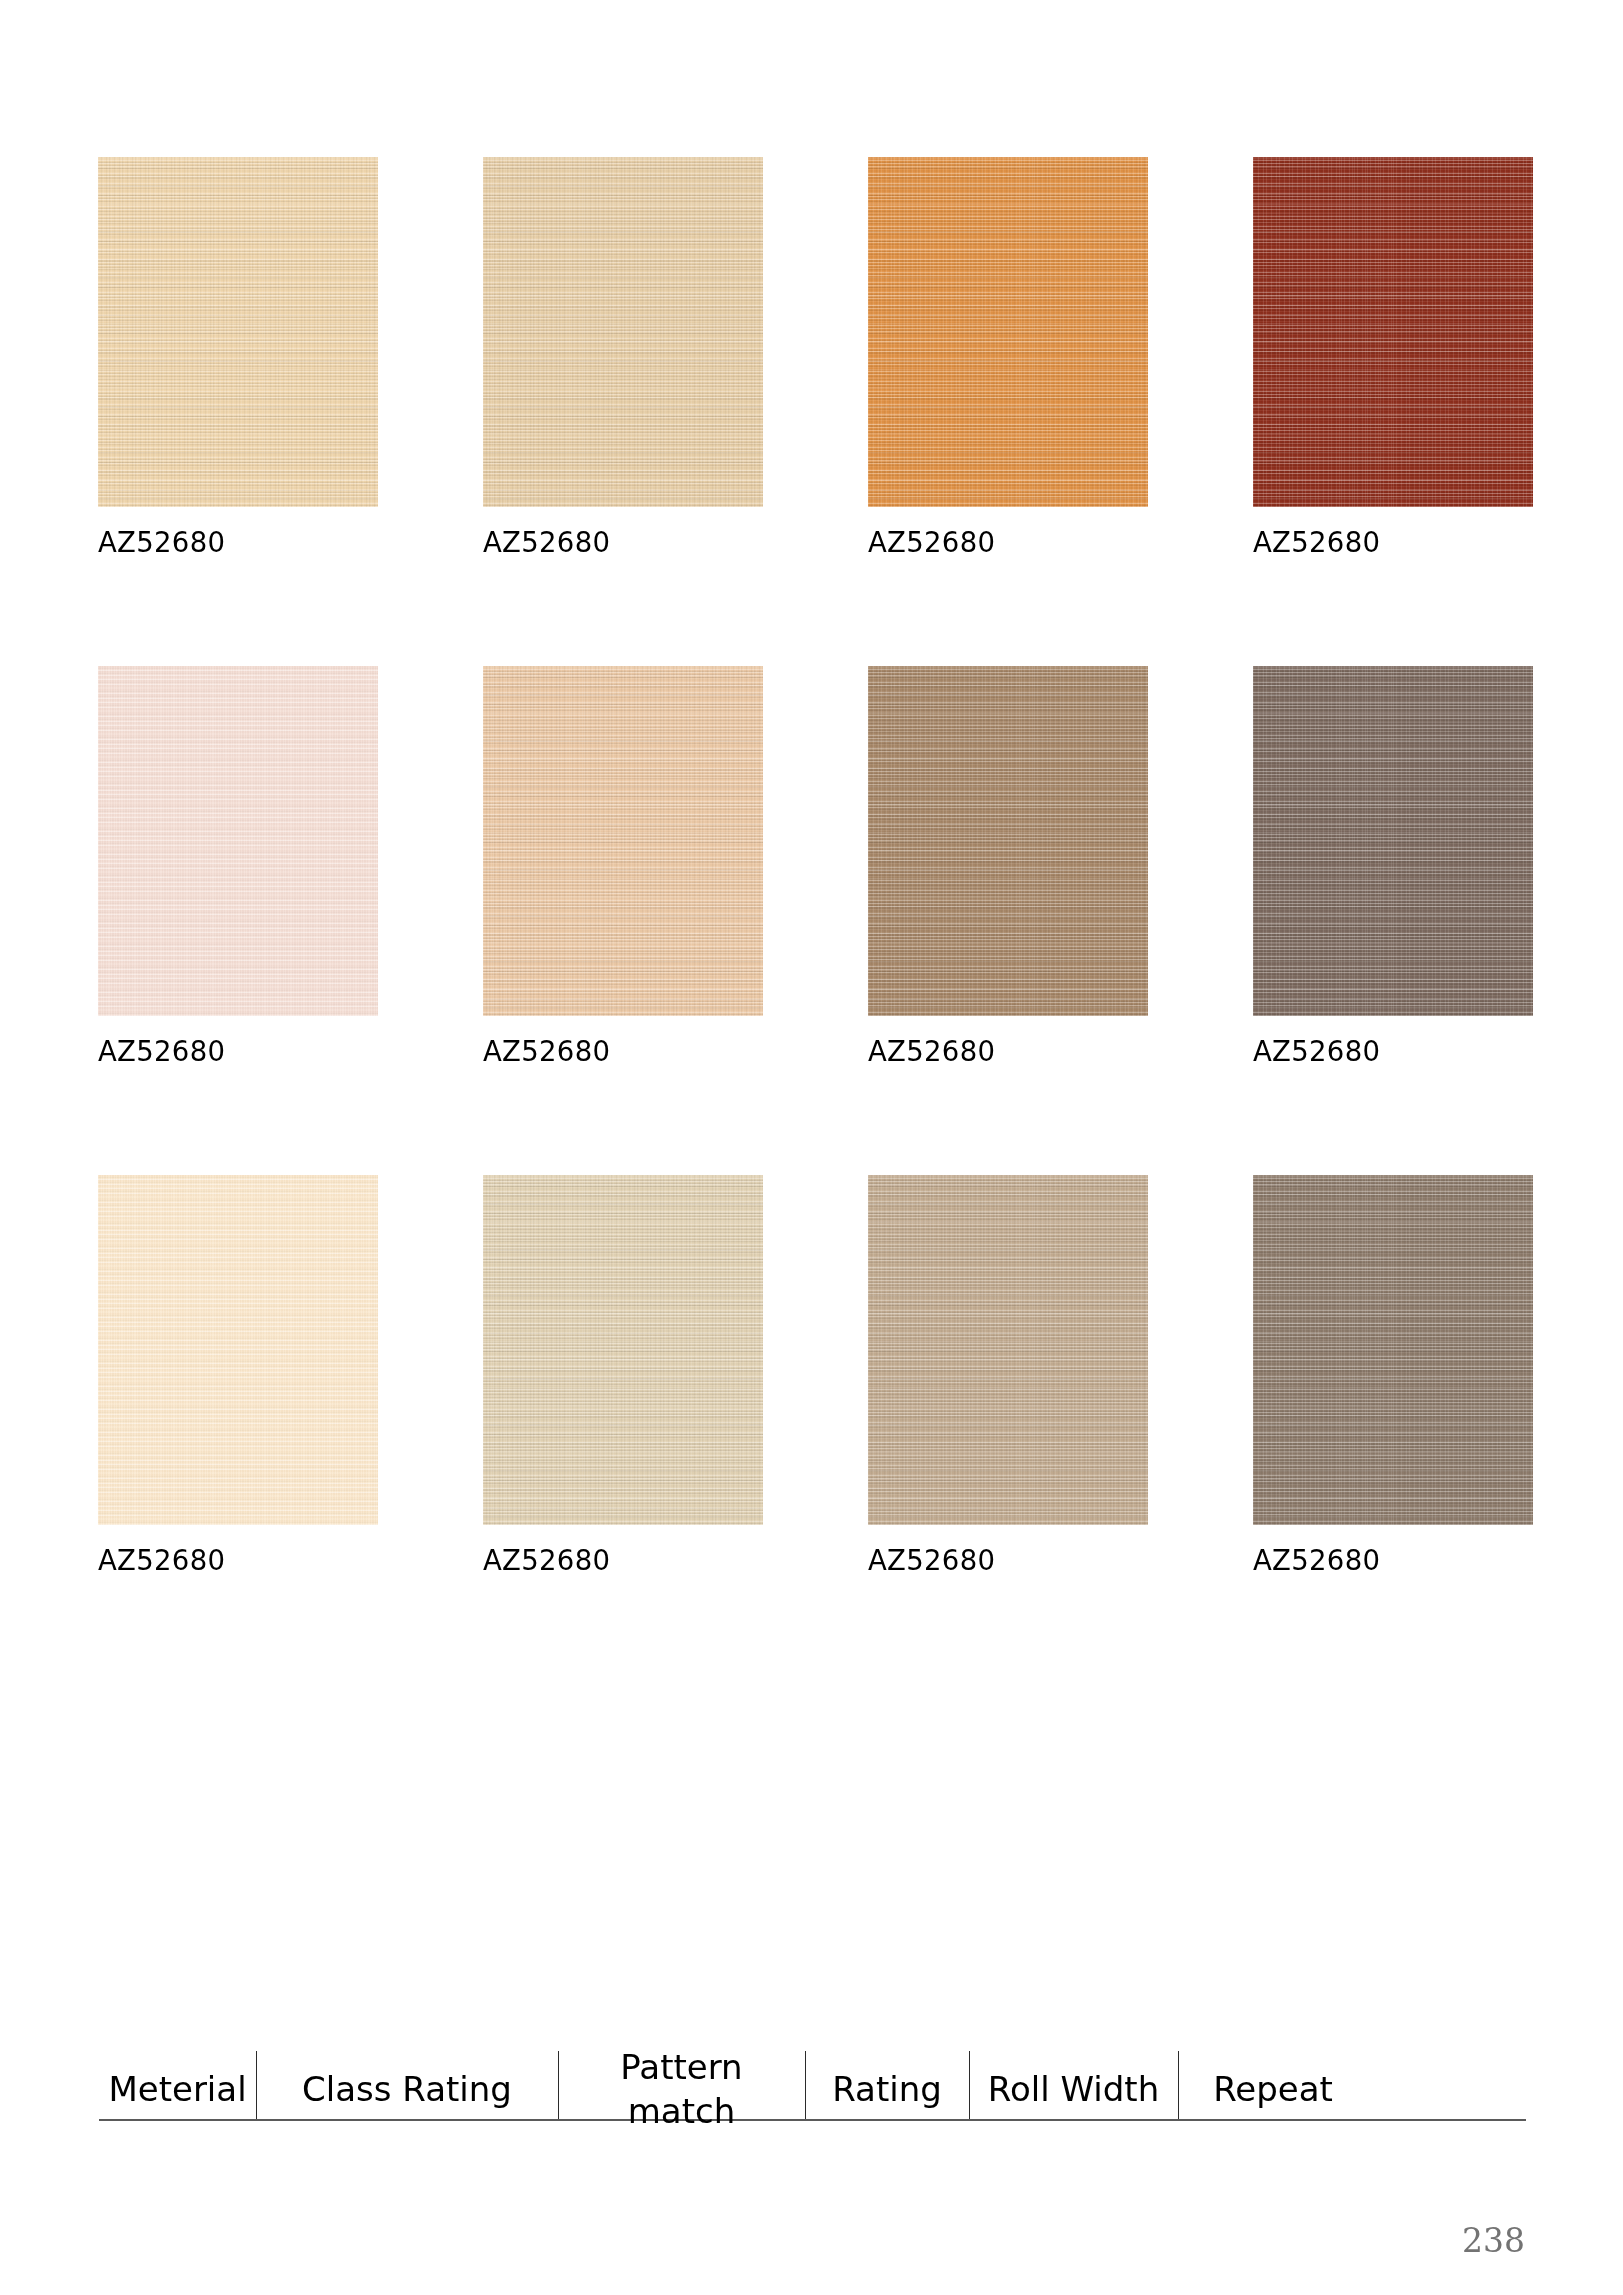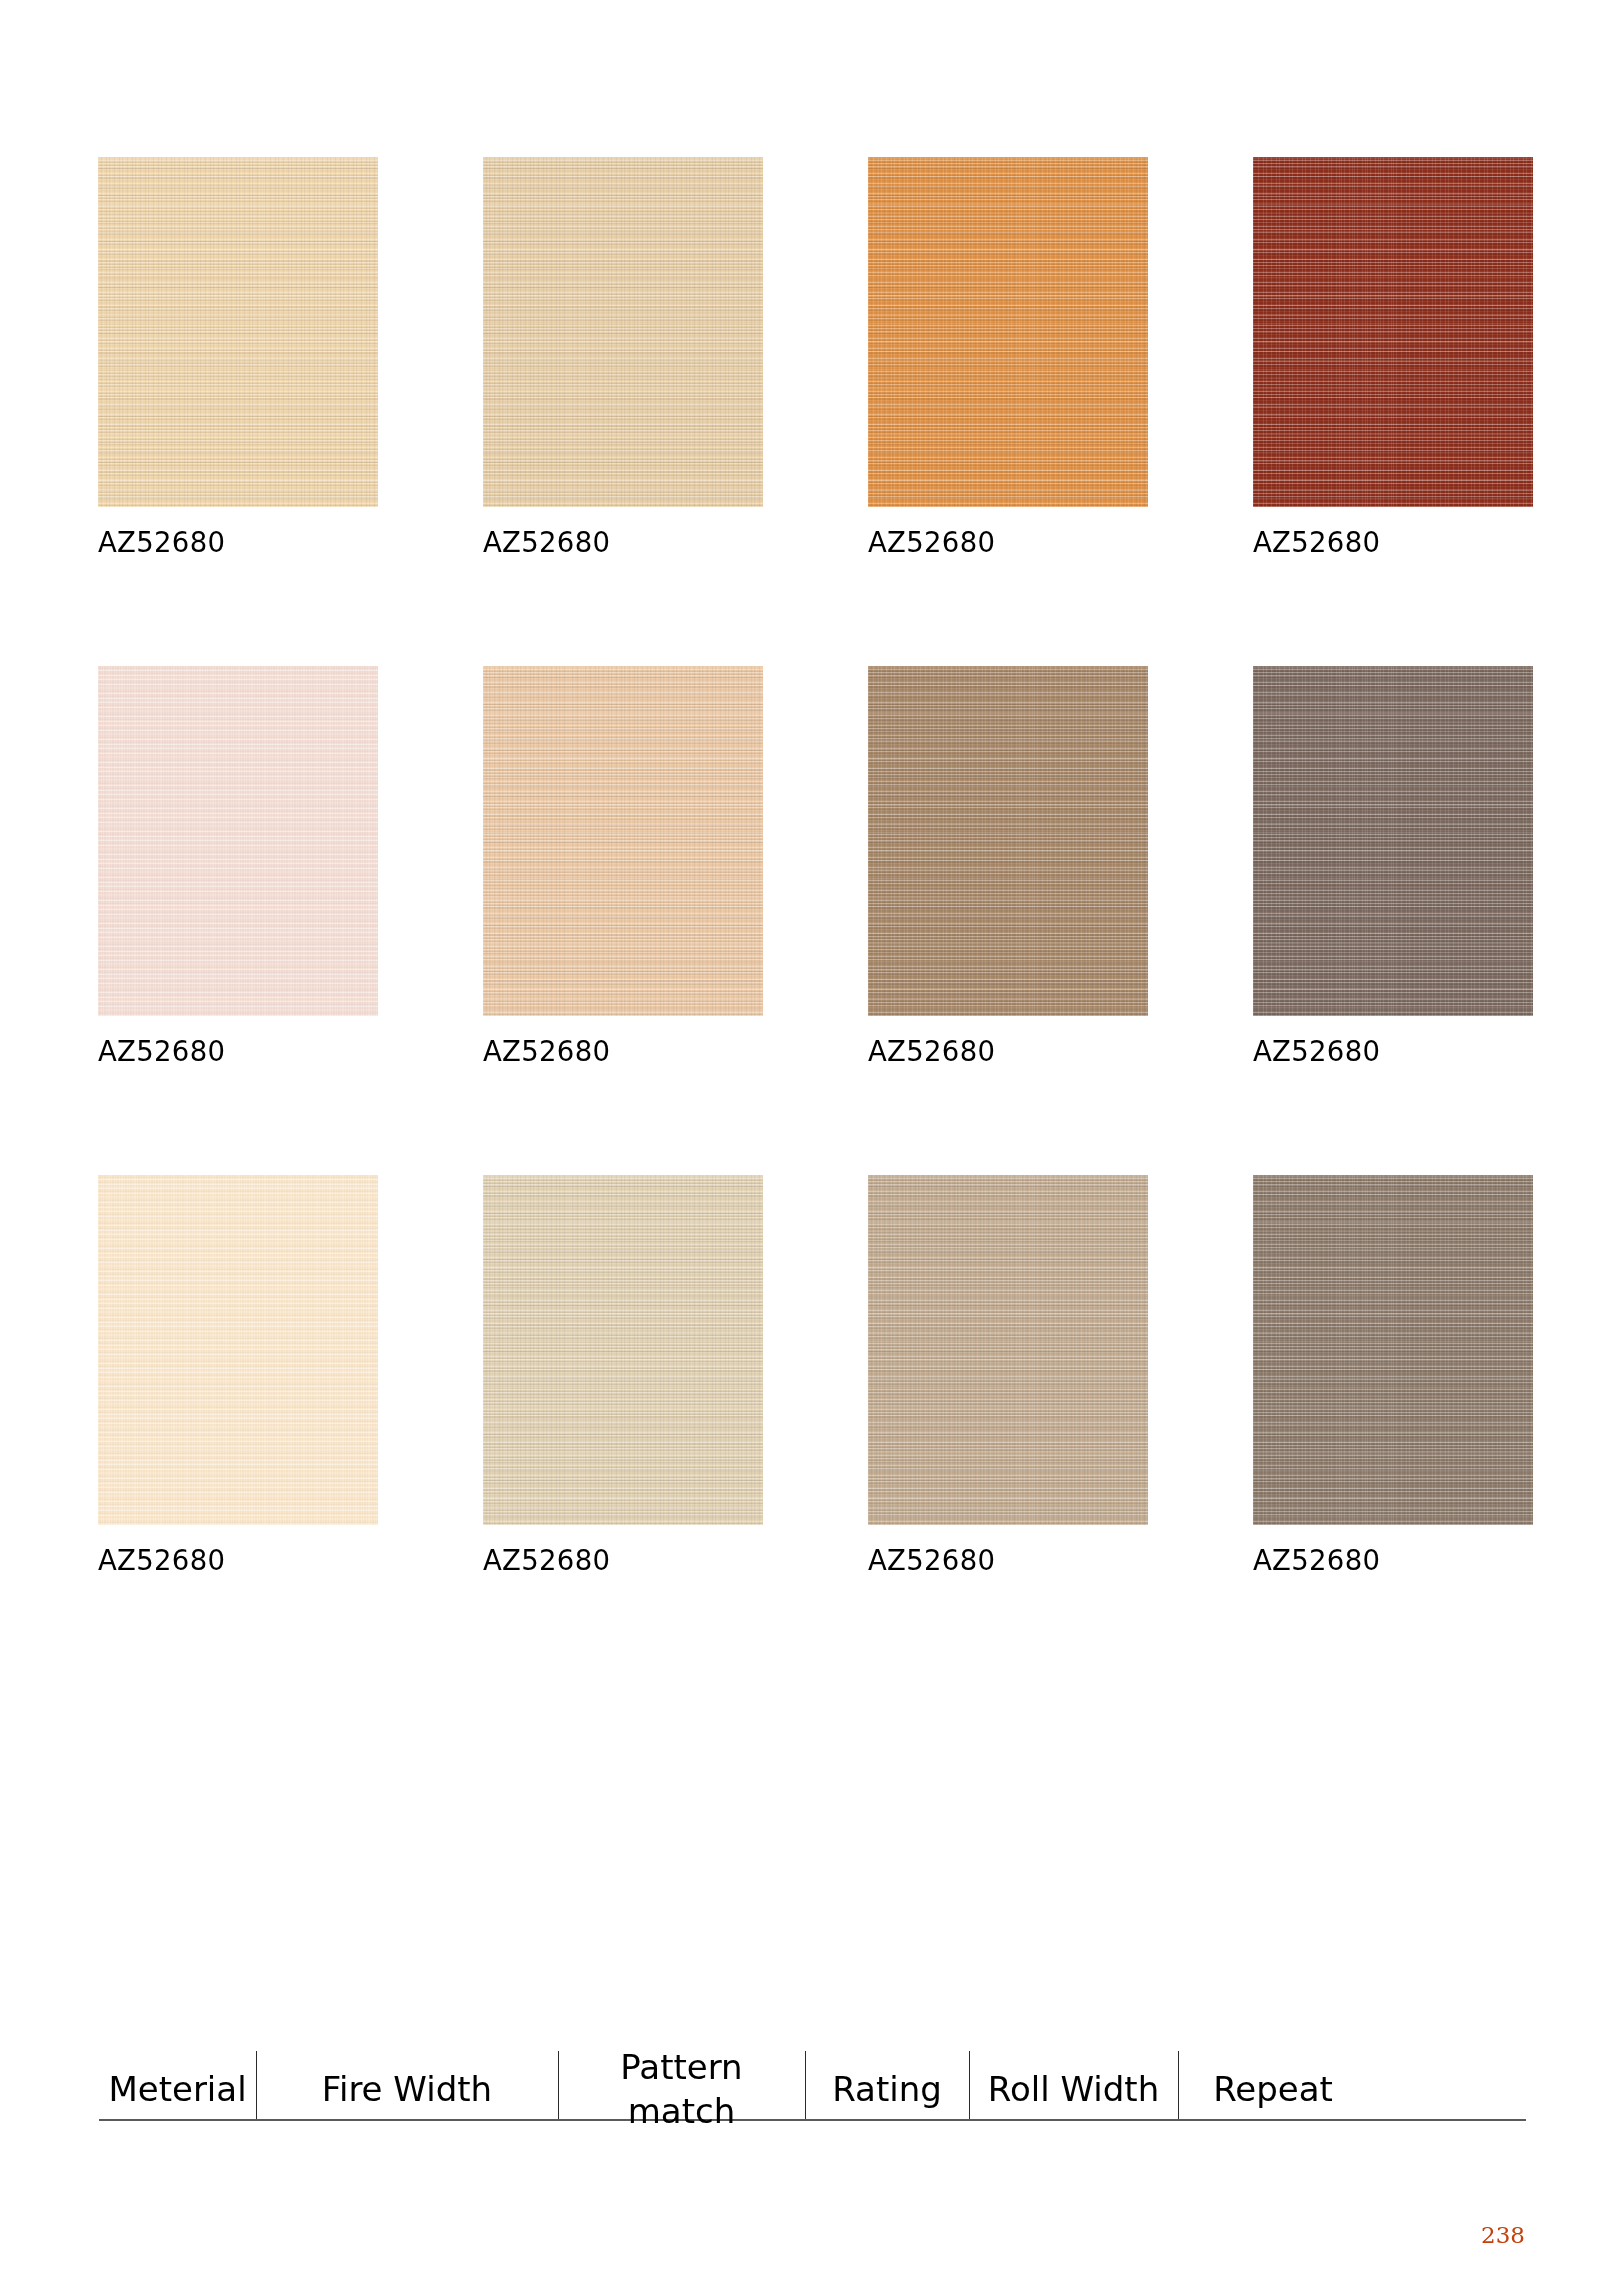--- a/index.html
+++ b/index.html
@@ -172,24 +172,24 @@
   .spec-multiline {
     white-space: pre-line;
     text-align: center;
   }
 
   
   #page-number {
     position: absolute;
     right: 98px;
     top: 2224px;
-    font-size: 23px;
+    font-size: 33px;
     line-height: 1;
     font-family: "DejaVu Serif", "Liberation Serif", serif;
-    color: #c2410c;
+    color: #737373;
   }
 </style>
 </head>
 <body>
 
 <div id="swatch-grid">
     <div class="swatch-cell">
       <div class="swatch-chip" style="background-color: rgb(240, 214, 173);"></div>
       <div class="swatch-label">AZ52680</div>
     </div>
@@ -235,21 +235,21 @@
     </div>
     <div class="swatch-cell">
       <div class="swatch-chip" style="background-color: rgb(142, 124, 108);"></div>
       <div class="swatch-label">AZ52680</div>
     </div>
   </div>
 
 <div id="spec-table">
   <div class="spec-row" id="spec-head">
       <div class="spec-cell">Meterial</div>
-      <div class="spec-cell">Fire Width</div>
+      <div class="spec-cell">Class Rating</div>
       <div class="spec-cell">Pattern match</div>
       <div class="spec-cell">Rating</div>
       <div class="spec-cell">Roll Width</div>
       <div class="spec-cell">Repeat</div>
     </div>
   <div id="spec-rule"></div>
 </div>
 
 <div id="page-number">238</div>
 

